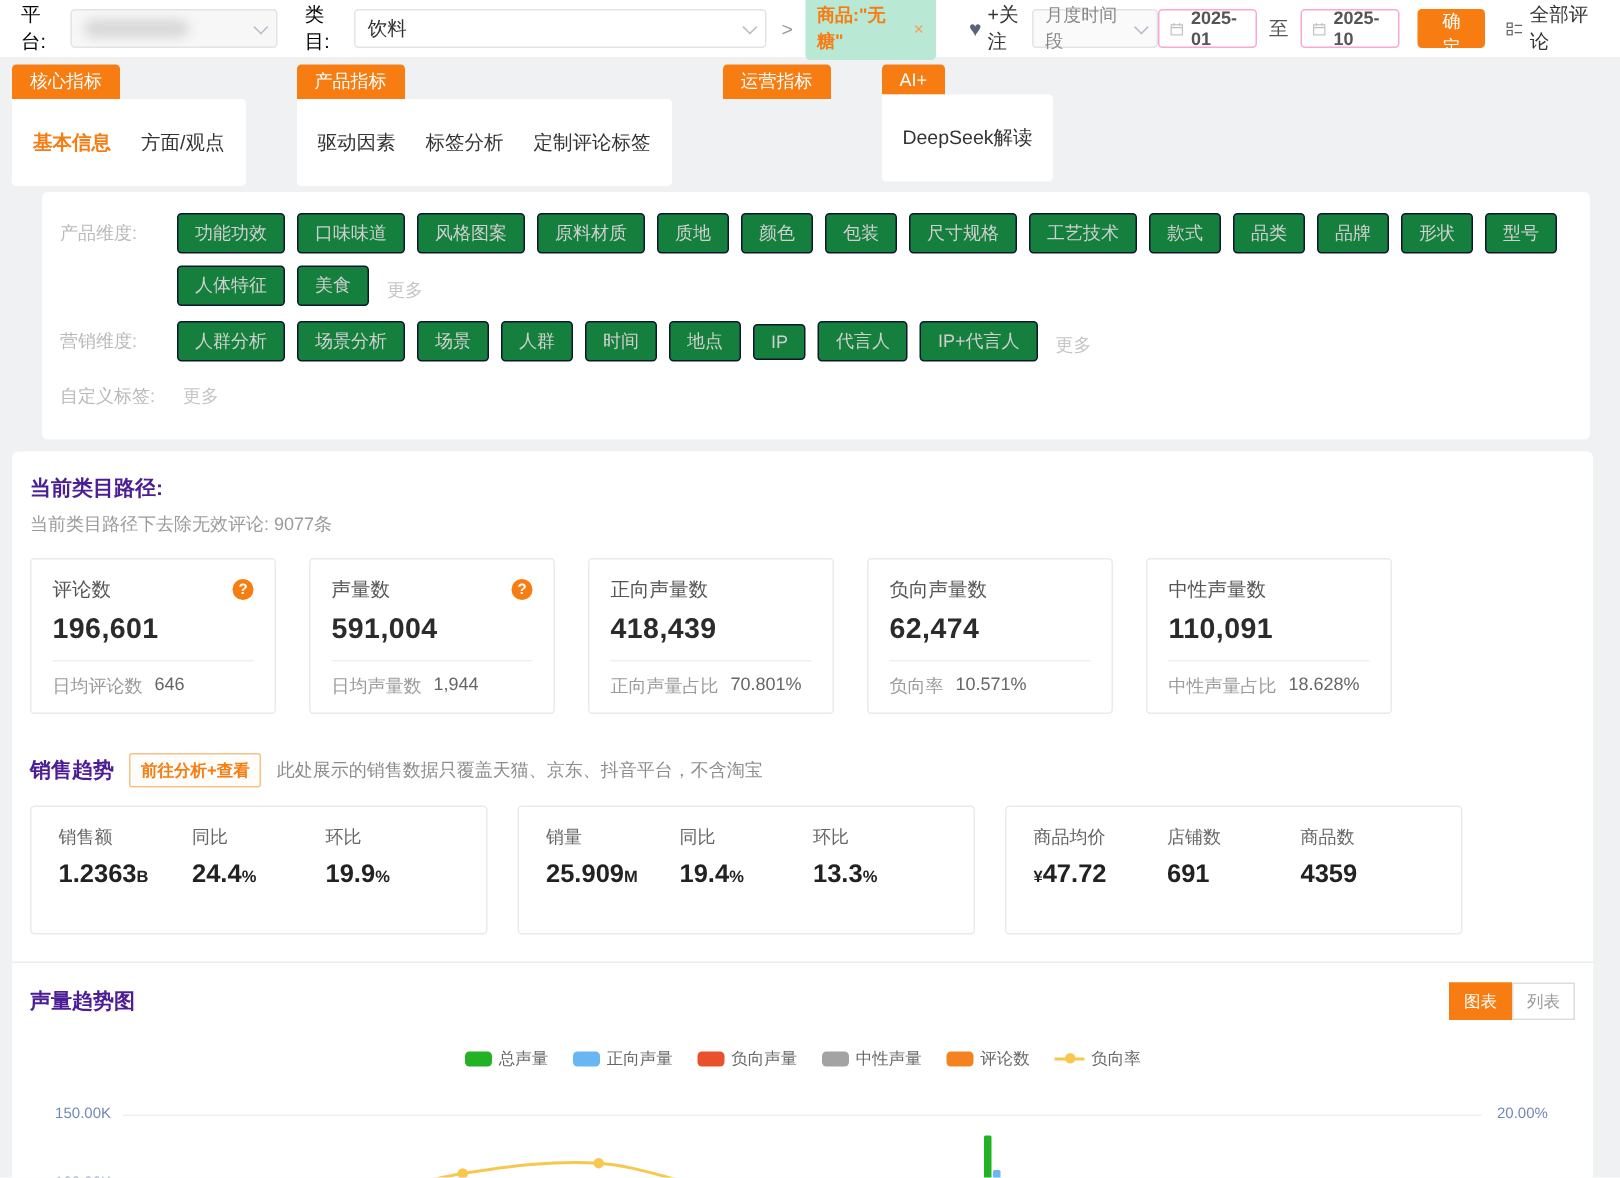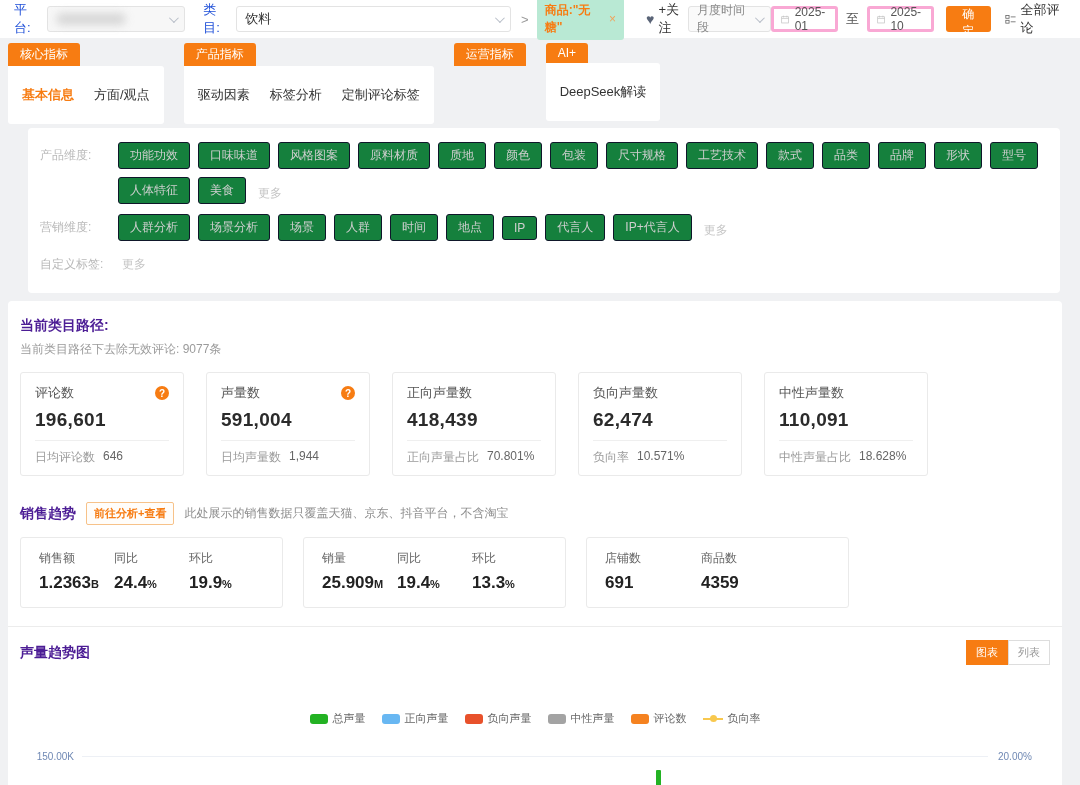--- a/index.html
+++ b/index.html
@@ -2,41 +2,41 @@
 <html><head>
 <meta charset="utf-8">
 <style>
   * { margin:0; padding:0; box-sizing:border-box; }
   html,body { width:1080px; height:785px; overflow:hidden; }
   body { background:#f0f1f3; font-family:"Liberation Sans","DejaVu Sans",sans-serif; color:#333; font-size:13px; }
 
   
   .topbar { height:38px; background:#fff; display:flex; align-items:center; padding:0 14px; justify-content:space-between; }
   .tb-left, .tb-right { display:flex; align-items:center; }
-  .tb-label { color:#1d4ed8; font-size:13px; margin-right:6px; }
+  .tb-label { color:#000000; font-size:13px; margin-right:6px; }
   .selectbox { background:#fff; border:1px solid #e3e3e3; border-radius:3px; height:26px; display:flex; align-items:center; padding:0 8px; position:relative; }
   .selectbox .chev { margin-left:auto; }
   .platform-select { width:150px; background:#f7f7f7; }
   .blurblob { width:70px; height:12px; background:#cfcfcf; border-radius:6px; filter:blur(4px); opacity:.8; }
   .category-select { width:300px; margin-right:8px; }
   .chev { width:7px; height:7px; border-right:1.4px solid #b8bec8; border-bottom:1.4px solid #b8bec8; transform:rotate(45deg) translateY(-2px); flex:none; }
   .gt { color:#999; margin:0 8px 0 2px; }
   .ptag { background:#b9e9d4; border-radius:3px; padding:4px 8px; font-size:12px; font-weight:bold; color:#f77c12; display:flex; align-items:center; gap:8px; }
   .ptag .x { color:#f0a35c; font-weight:normal; font-size:12px; cursor:pointer; }
   .follow { display:flex; align-items:center; gap:4px; margin-left:22px; color:#333; cursor:pointer; }
   .heart { color:#5a6477; font-size:14px; line-height:1; }
   .period-select { width:92px; color:#888; font-size:12px; background:#fafafa; }
-  .datebox { width:72px; border:3px solid #f9a8d4; border-radius:3px; height:26px; display:flex; align-items:center; gap:5px; padding:0 7px; font-size:12px; color:#555; background:#fff; }
+  .datebox { width:72px; border:1px solid #f9a8d4; border-radius:3px; height:26px; display:flex; align-items:center; gap:5px; padding:0 7px; font-size:12px; color:#555; background:#fff;font-weight:bold; }
   .to-label { margin:0 8px; color:#555; }
   .btn-confirm { background:#f77c12; color:#fff; border:none; border-radius:3px; height:26px; padding:0 12px; font-size:12px; margin-left:12px; cursor:pointer; }
   .all-comments { display:flex; align-items:center; gap:4px; margin-left:14px; color:#333; font-size:13px; cursor:pointer; }
   .tb-right .datebox:first-of-type { margin-left:14px; }
 
   
-  .navrow { display:flex; gap:20px; padding:5px 14px 0 8px; align-items:flex-start; }
+  .navrow { display:flex; gap:34px; padding:5px 14px 0 8px; align-items:flex-start; }
   .navgroup { display:flex; flex-direction:column; align-items:flex-start; }
   .navtab { background:#f77c12; color:#fff; font-size:12px; padding:3px 12px 3px; border-radius:3px 3px 0 0; cursor:pointer; }
   .navitems { background:#fff; border-radius:0 3px 3px 3px; padding:20px 14px; display:flex; gap:20px; font-size:13px; white-space:nowrap; }
   .navitem { color:#333; cursor:pointer; }
   .navitem.active { color:#f77c12; font-weight:bold; }
 
   
   .filterpanel { background:#fff; border-radius:4px; margin:4px 20px 8px 28px; padding:14px 12px 10px; }
   .frow { display:flex; align-items:flex-start; margin-bottom:10px; }
   .frow-label { color:#b9b9b9; font-size:12px; width:78px; flex:none; padding-top:5px; }
@@ -55,34 +55,34 @@
   .helpdot { width:14px; height:14px; border-radius:50%; background:#f77c12; color:#fff; font-size:10px; font-weight:bold; display:flex; align-items:center; justify-content:center; cursor:pointer; }
   .mcard-value { font-size:19px; font-weight:bold; color:#2b2b2b; margin:7px 0 9px; letter-spacing:.3px; }
   .mcard-div { border-top:1px solid #efefef; }
   .mcard-foot { padding-top:8px; font-size:12px; color:#9b9b9b; display:flex; gap:8px; }
   .mcard-foot b { color:#666; font-weight:normal; }
 
   .sales-head { display:flex; align-items:center; gap:10px; margin-top:26px; }
   .btn-goto { border:1px solid #f7c289; background:#fffdfa; color:#f77c12; font-size:11px; font-weight:bold; border-radius:2px; padding:3px 7px; cursor:pointer; }
   .sales-note { color:#8d8d8d; font-size:12px; }
   .salescards { display:flex; gap:20px; margin-top:12px; }
-  .scard { width:263px; border:1px solid #eaeaea; border-radius:3px; padding:12px 18px 14px; display:flex; }
+  .scard { width:305px; border:1px solid #eaeaea; border-radius:3px; padding:12px 18px 29px; display:flex; }
   .smetric { width:96px; }
   .smetric .lbl { font-size:12px; color:#666; }
   .smetric .val { font-size:17px; font-weight:bold; color:#222; margin-top:6px; }
   .smetric .unit, .smetric .prefix { font-size:11px; font-weight:bold; }
 
   .chart-divider { border-top:1px solid #ececec; margin:18px -12px 0; }
   .chart-head { display:flex; align-items:center; justify-content:space-between; margin-top:13px; }
   .toggle { display:flex; }
   .tbtn { font-size:11px; padding:4px 9px; border:1px solid #ddd; background:#fff; color:#999; cursor:pointer; }
   .tbtn.active { background:#f77c12; border-color:#f77c12; color:#fff; }
 
   .legend { display:flex; justify-content:center; gap:16px; margin-top:18px; align-items:center; }
-  .litem { display:flex; align-items:center; gap:5px; font-size:11px; color:#666; cursor:pointer;margin-top:28px; }
+  .litem { display:flex; align-items:center; gap:5px; font-size:11px; color:#666; cursor:pointer; }
   .lswatch { width:18px; height:10px; border-radius:3px; }
   .lline { width:20px; height:2px; position:relative; }
   .lline i { position:absolute; left:7px; top:-2.5px; width:7px; height:7px; border-radius:50%; display:block; }
 
   #chart { position:relative; height:196px; margin-top:8px; }
   .gline { position:absolute; height:1px; background:#edf0f5; }
   .ytick { position:absolute; font-size:10px; color:#7089b4; transform:translateY(-50%); }
   .ytick.left { text-align:right; width:52px; }
   .bar { position:absolute; border-radius:1px 1px 0 0; }
   #linesvg { position:absolute; left:0; top:0; width:100%; height:100%; overflow:visible; }
@@ -314,20 +314,24 @@
         <div class="smetric">
           <div class="lbl">同比</div>
           <div class="val">19.4<span class="unit">%</span></div>
         </div>
         <div class="smetric">
           <div class="lbl">环比</div>
           <div class="val">13.3<span class="unit">%</span></div>
         </div>
       </div>
       <div class="scard">
+        <div class="smetric">
+          <div class="lbl">商品均价</div>
+          <div class="val"><span class="prefix">¥</span>47.72</div>
+        </div>
         <div class="smetric">
           <div class="lbl">店铺数</div>
           <div class="val">691</div>
         </div>
         <div class="smetric">
           <div class="lbl">商品数</div>
           <div class="val">4359</div>
         </div>
       </div>
     </div>

